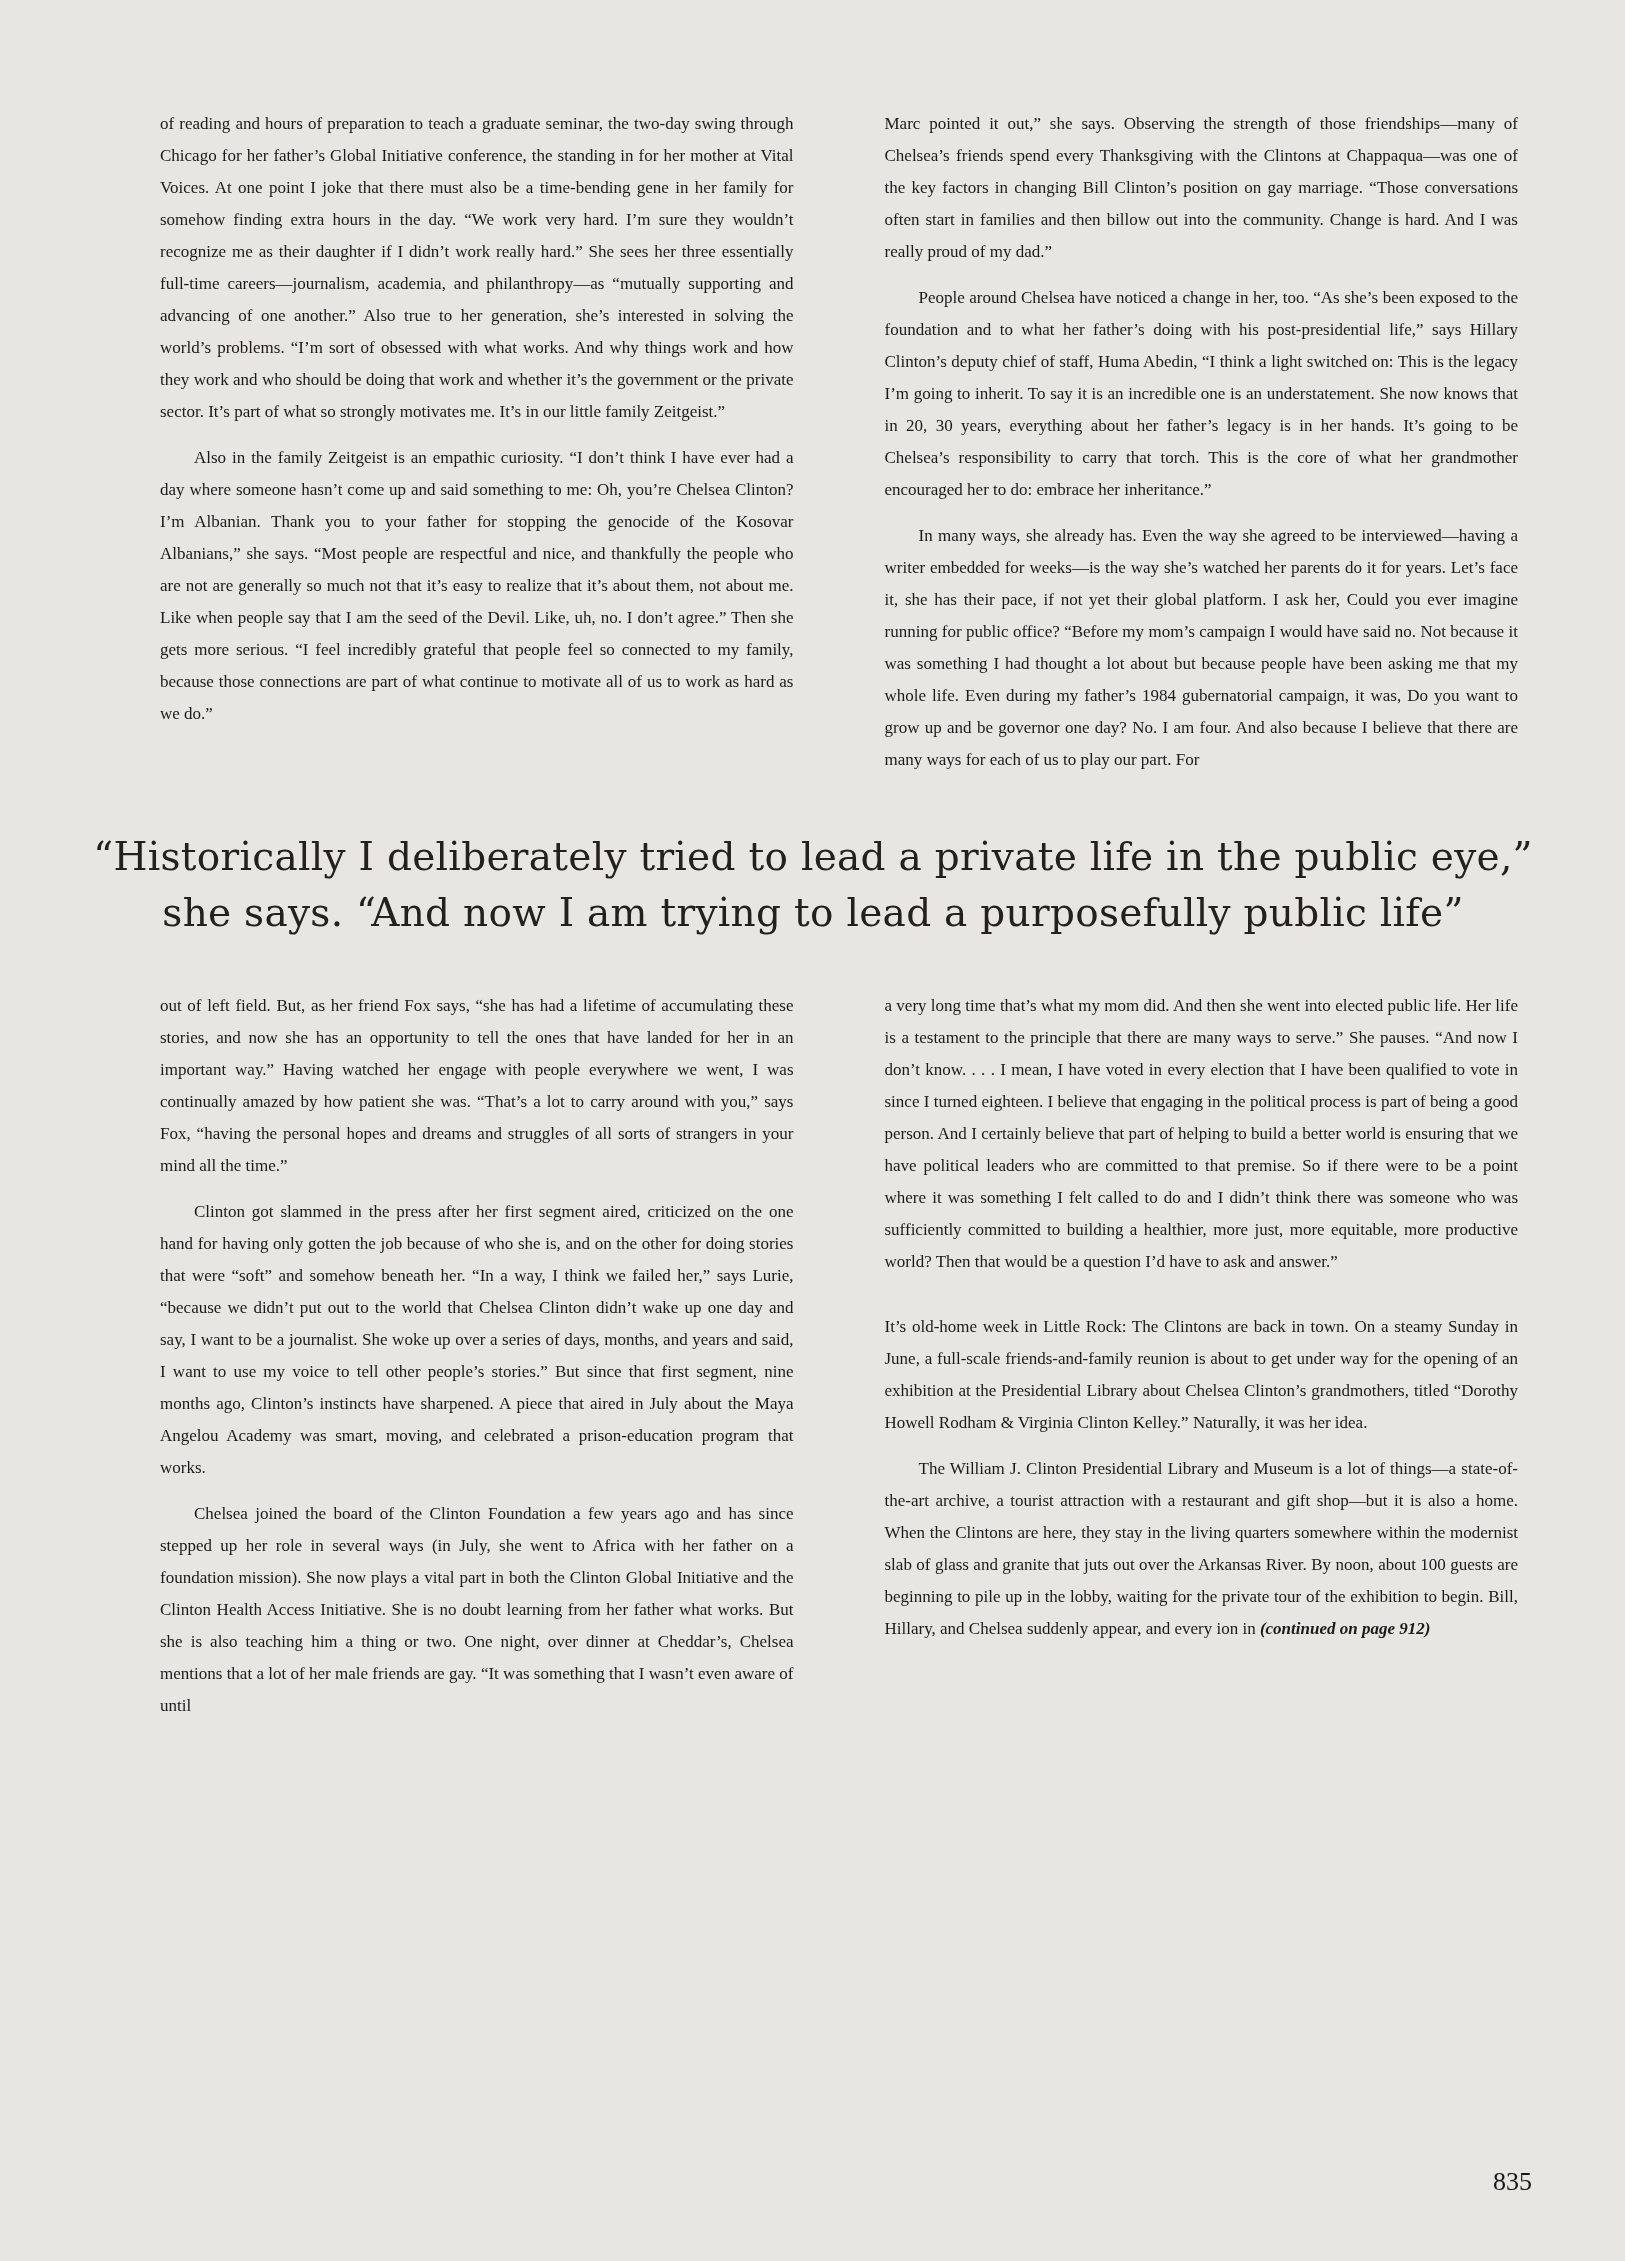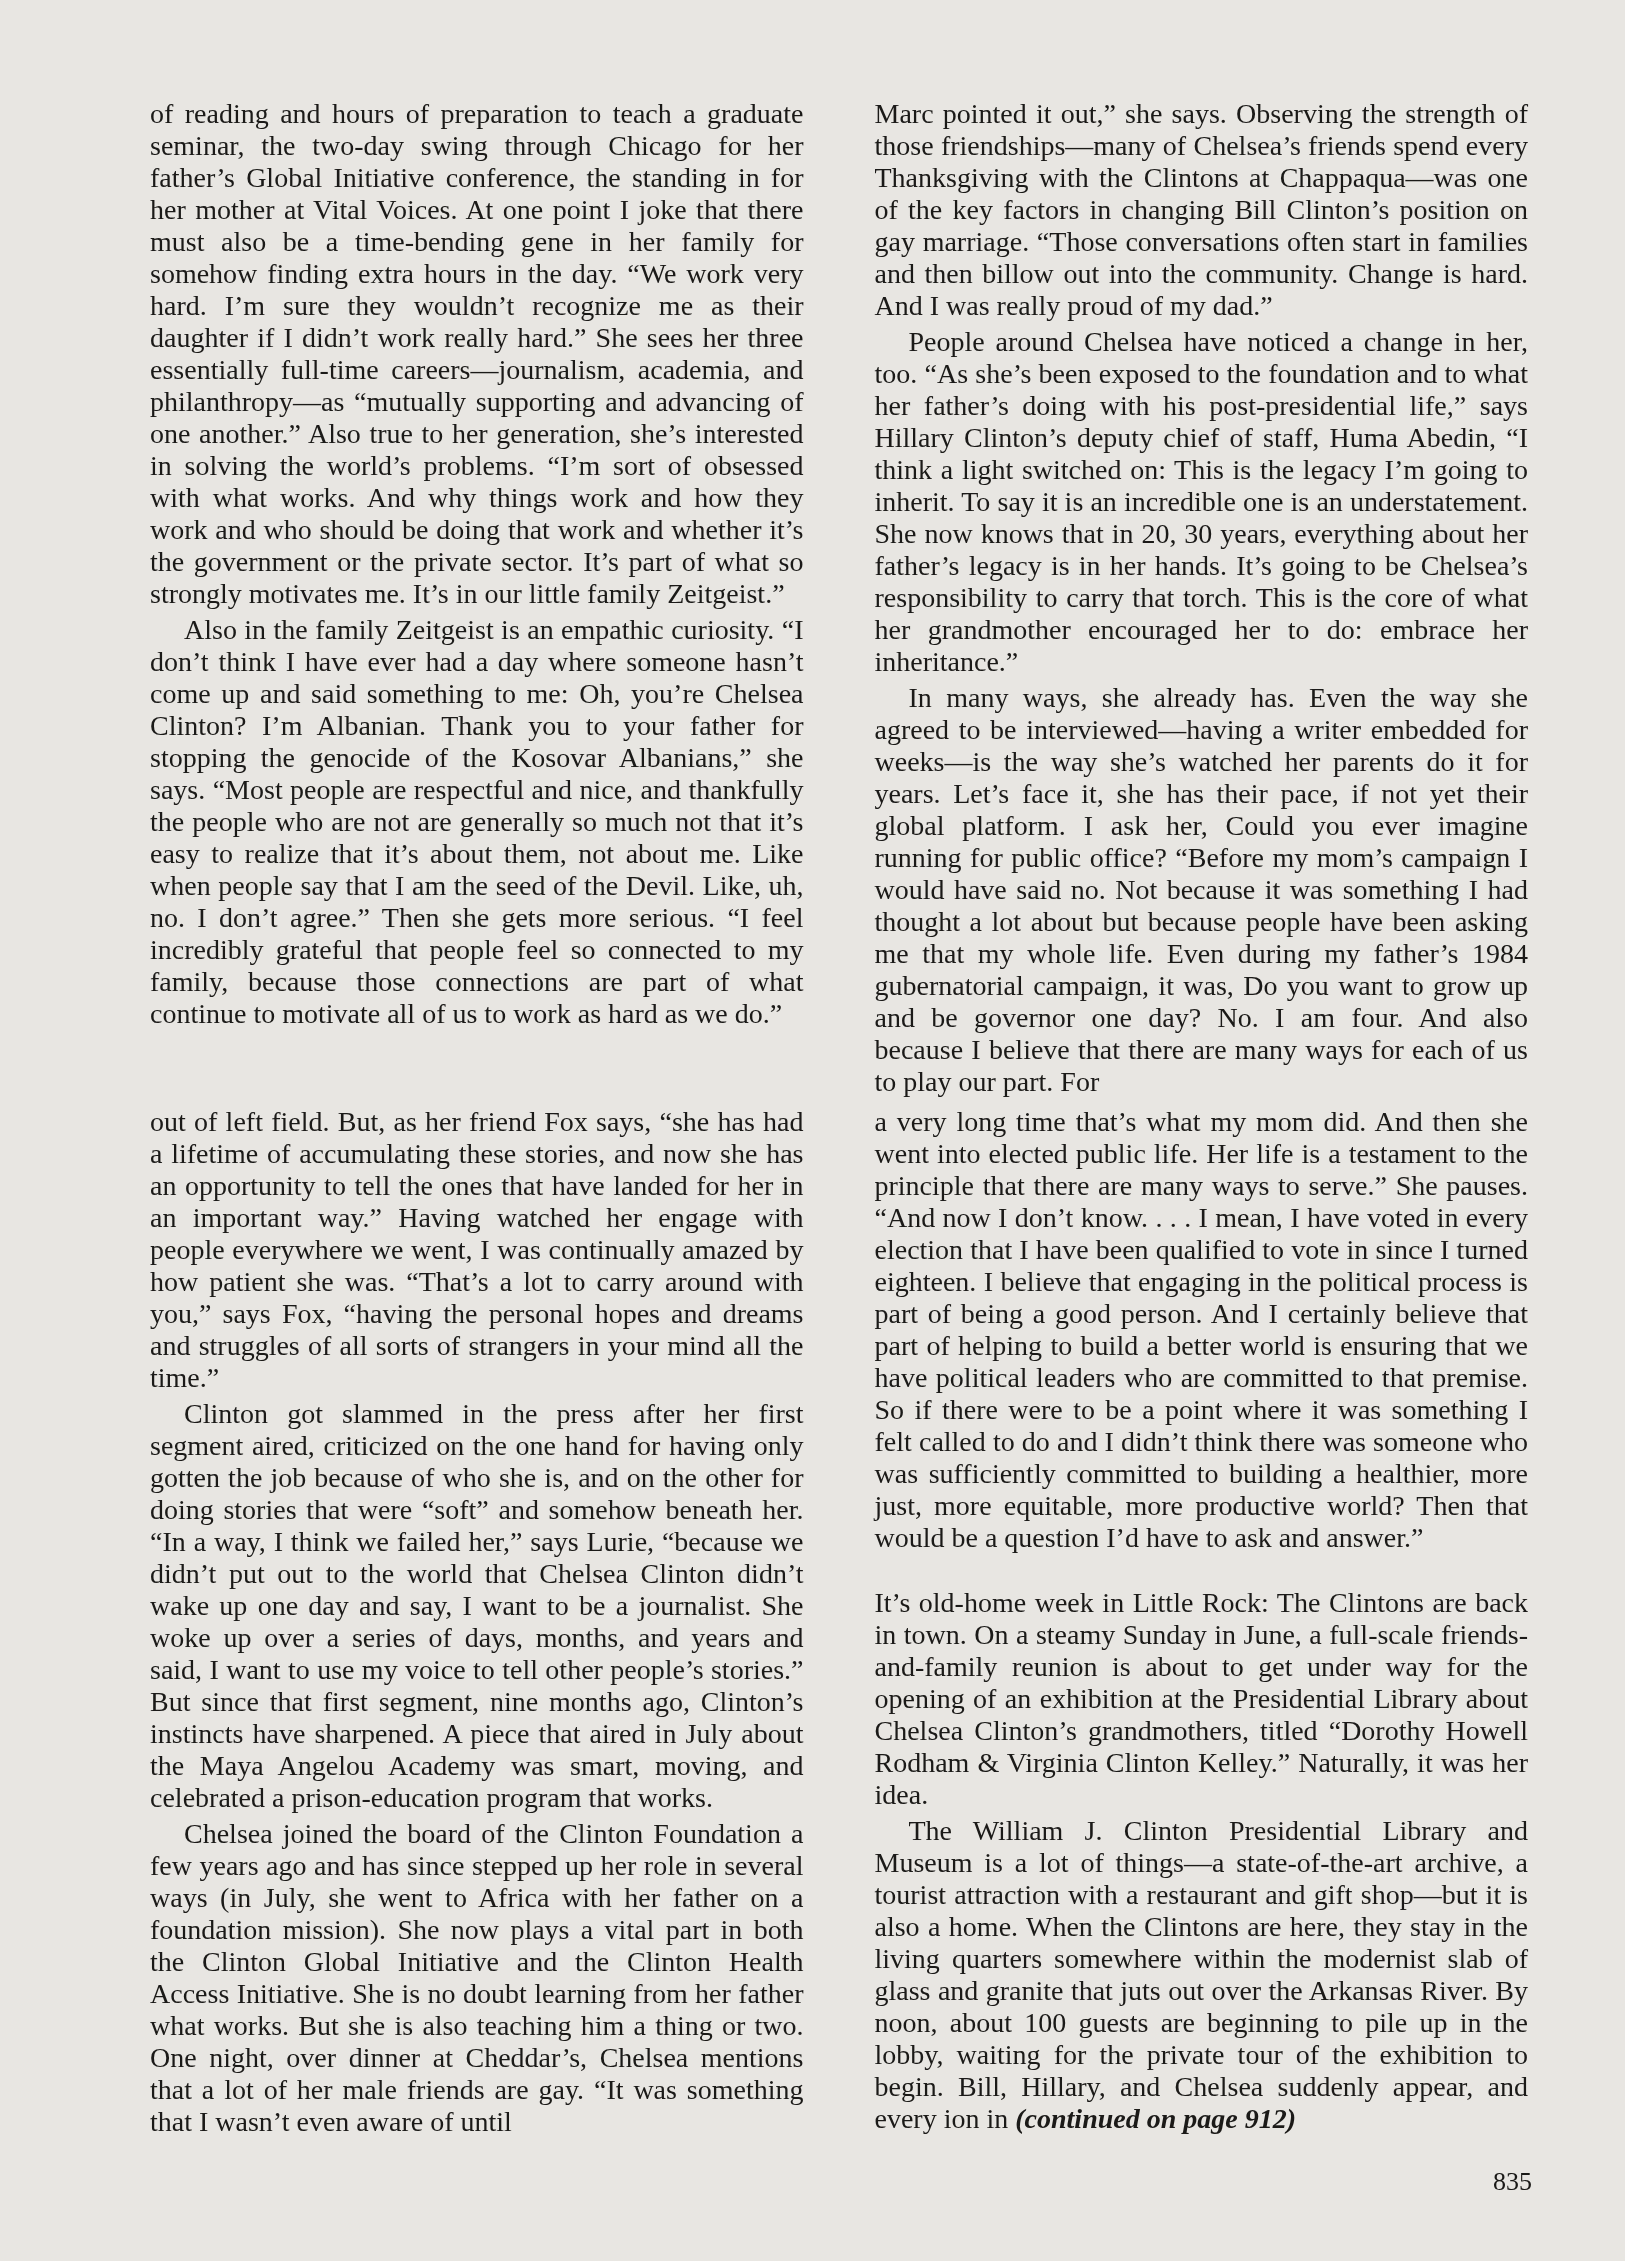--- a/index.html
+++ b/index.html
@@ -26,22 +26,22 @@
     padding-right: 94px;
   }
   .columns.top {
     padding-top: 94px;
   }
   .col {
     flex: 1 1 0;
     min-width: 0;
   }
   .col p {
-    margin: 4px;
-    font-size: 28px;
+    margin: 14px;
+    font-size: 17px;
     line-height: 32px;
     text-align: justify;
     hyphens: auto;
   }
   .col p.indent {
     text-indent: 34px;
   }
   .col p.gap {
     margin-top: 33px;
   }
@@ -77,20 +77,24 @@
       <p>of reading and hours of preparation to teach a graduate seminar, the two-day swing through Chicago for her father’s Global Initiative conference, the standing in for her mother at Vital Voices. At one point I joke that there must also be a time-bending gene in her family for somehow finding extra hours in the day. “We work very hard. I’m sure they wouldn’t recognize me as their daughter if I didn’t work really hard.” She sees her three essentially full-time careers—journalism, academia, and philanthropy—as “mutually supporting and advancing of one another.” Also true to her generation, she’s interested in solving the world’s problems. “I’m sort of obsessed with what works. And why things work and how they work and who should be doing that work and whether it’s the government or the private sector. It’s part of what so strongly motivates me. It’s in our little family Zeitgeist.”</p>
       <p class="indent">Also in the family Zeitgeist is an empathic curiosity. “I don’t think I have ever had a day where someone hasn’t come up and said something to me: Oh, you’re Chelsea Clinton? I’m Albanian. Thank you to your father for stopping the genocide of the Kosovar Albanians,” she says. “Most people are respectful and nice, and thankfully the people who are not are generally so much not that it’s easy to realize that it’s about them, not about me. Like when people say that I am the seed of the Devil. Like, uh, no. I don’t agree.” Then she gets more serious. “I feel incredibly grateful that people feel so connected to my family, because those connections are part of what continue to motivate all of us to work as hard as we do.”</p>
     </div>
     <div class="col">
       <p>Marc pointed it out,” she says. Observing the strength of those friendships—many of Chelsea’s friends spend every Thanksgiving with the Clintons at Chappaqua—was one of the key factors in changing Bill Clinton’s position on gay marriage. “Those conversations often start in families and then billow out into the community. Change is hard. And I was really proud of my dad.”</p>
       <p class="indent">People around Chelsea have noticed a change in her, too. “As she’s been exposed to the foundation and to what her father’s doing with his post-presidential life,” says Hillary Clinton’s deputy chief of staff, Huma Abedin, “I think a light switched on: This is the legacy I’m going to inherit. To say it is an incredible one is an understatement. She now knows that in 20, 30 years, everything about her father’s legacy is in her hands. It’s going to be Chelsea’s responsibility to carry that torch. This is the core of what her grandmother encouraged her to do: embrace her inheritance.”</p>
       <p class="indent">In many ways, she already has. Even the way she agreed to be interviewed—having a writer embedded for weeks—is the way she’s watched her parents do it for years. Let’s face it, she has their pace, if not yet their global platform. I ask her, Could you ever imagine running for public office? “Before my mom’s campaign I would have said no. Not because it was something I had thought a lot about but because people have been asking me that my whole life. Even during my father’s 1984 gubernatorial campaign, it was, Do you want to grow up and be governor one day? No. I am four. And also because I believe that there are many ways for each of us to play our part. For</p>
     </div>
   </section>
 
+  <div class="pull-quote">
+    <div>“Historically I deliberately tried to lead a private life in the public eye,”</div>
+    <div>she says. “And now I am trying to lead a purposefully public life”</div>
+  </div>
 
   <section class="columns bottom">
     <div class="col">
       <p>out of left field. But, as her friend Fox says, “she has had a lifetime of accumulating these stories, and now she has an opportunity to tell the ones that have landed for her in an important way.” Having watched her engage with people everywhere we went, I was continually amazed by how patient she was. “That’s a lot to carry around with you,” says Fox, “having the personal hopes and dreams and struggles of all sorts of strangers in your mind all the time.”</p>
       <p class="indent">Clinton got slammed in the press after her first segment aired, criticized on the one hand for having only gotten the job because of who she is, and on the other for doing stories that were “soft” and somehow beneath her. “In a way, I think we failed her,” says Lurie, “because we didn’t put out to the world that Chelsea Clinton didn’t wake up one day and say, I want to be a journalist. She woke up over a series of days, months, and years and said, I want to use my voice to tell other people’s stories.” But since that first segment, nine months ago, Clinton’s instincts have sharpened. A piece that aired in July about the Maya Angelou Academy was smart, moving, and celebrated a prison-education program that works.</p>
       <p class="indent">Chelsea joined the board of the Clinton Foundation a few years ago and has since stepped up her role in several ways (in July, she went to Africa with her father on a foundation mission). She now plays a vital part in both the Clinton Global Initiative and the Clinton Health Access Initiative. She is no doubt learning from her father what works. But she is also teaching him a thing or two. One night, over dinner at Cheddar’s, Chelsea mentions that a lot of her male friends are gay. “It was something that I wasn’t even aware of until</p>
     </div>
     <div class="col">
       <p>a very long time that’s what my mom did. And then she went into elected public life. Her life is a testament to the principle that there are many ways to serve.” She pauses. “And now I don’t know. . . . I mean, I have voted in every election that I have been qualified to vote in since I turned eighteen. I believe that engaging in the political process is part of being a good person. And I certainly believe that part of helping to build a better world is ensuring that we have political leaders who are committed to that premise. So if there were to be a point where it was something I felt called to do and I didn’t think there was someone who was sufficiently committed to building a healthier, more just, more equitable, more productive world? Then that would be a question I’d have to ask and answer.”</p>
       <p class="gap">It’s old-home week in Little Rock: The Clintons are back in town. On a steamy Sunday in June, a full-scale friends-and-family reunion is about to get under way for the opening of an exhibition at the Presidential Library about Chelsea Clinton’s grandmothers, titled “Dorothy Howell Rodham &amp; Virginia Clinton Kelley.” Naturally, it was her idea.</p>

